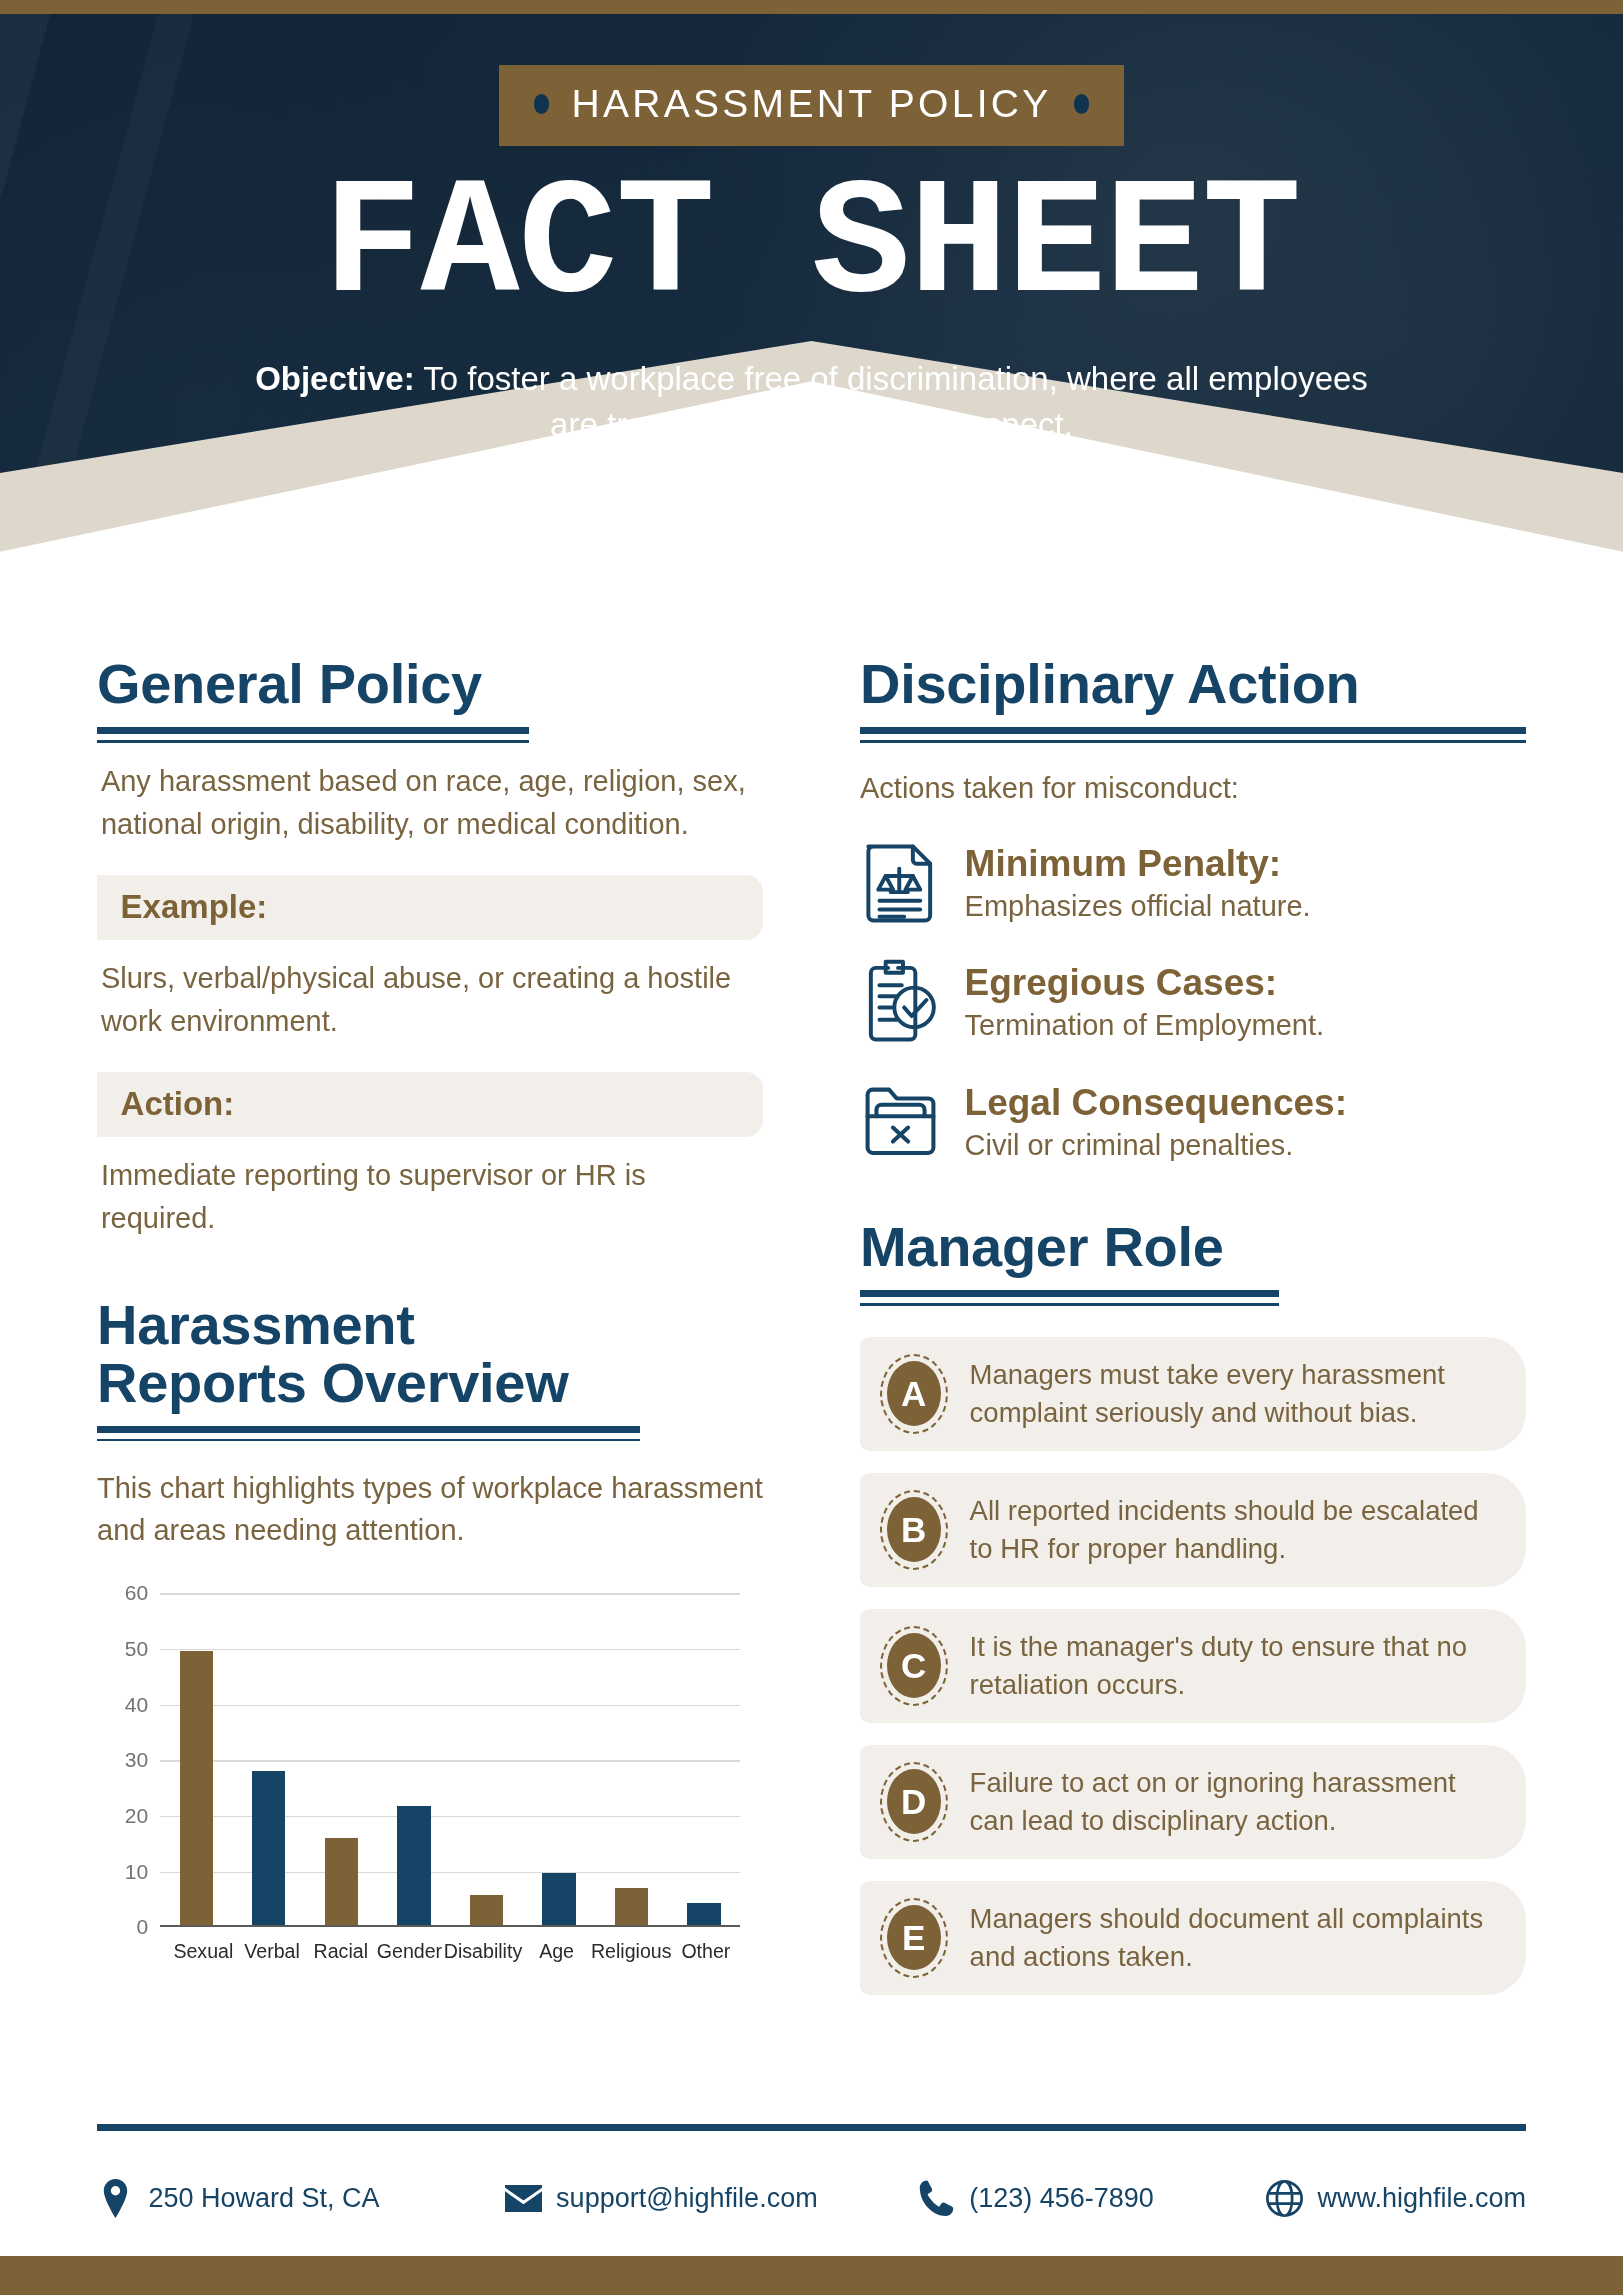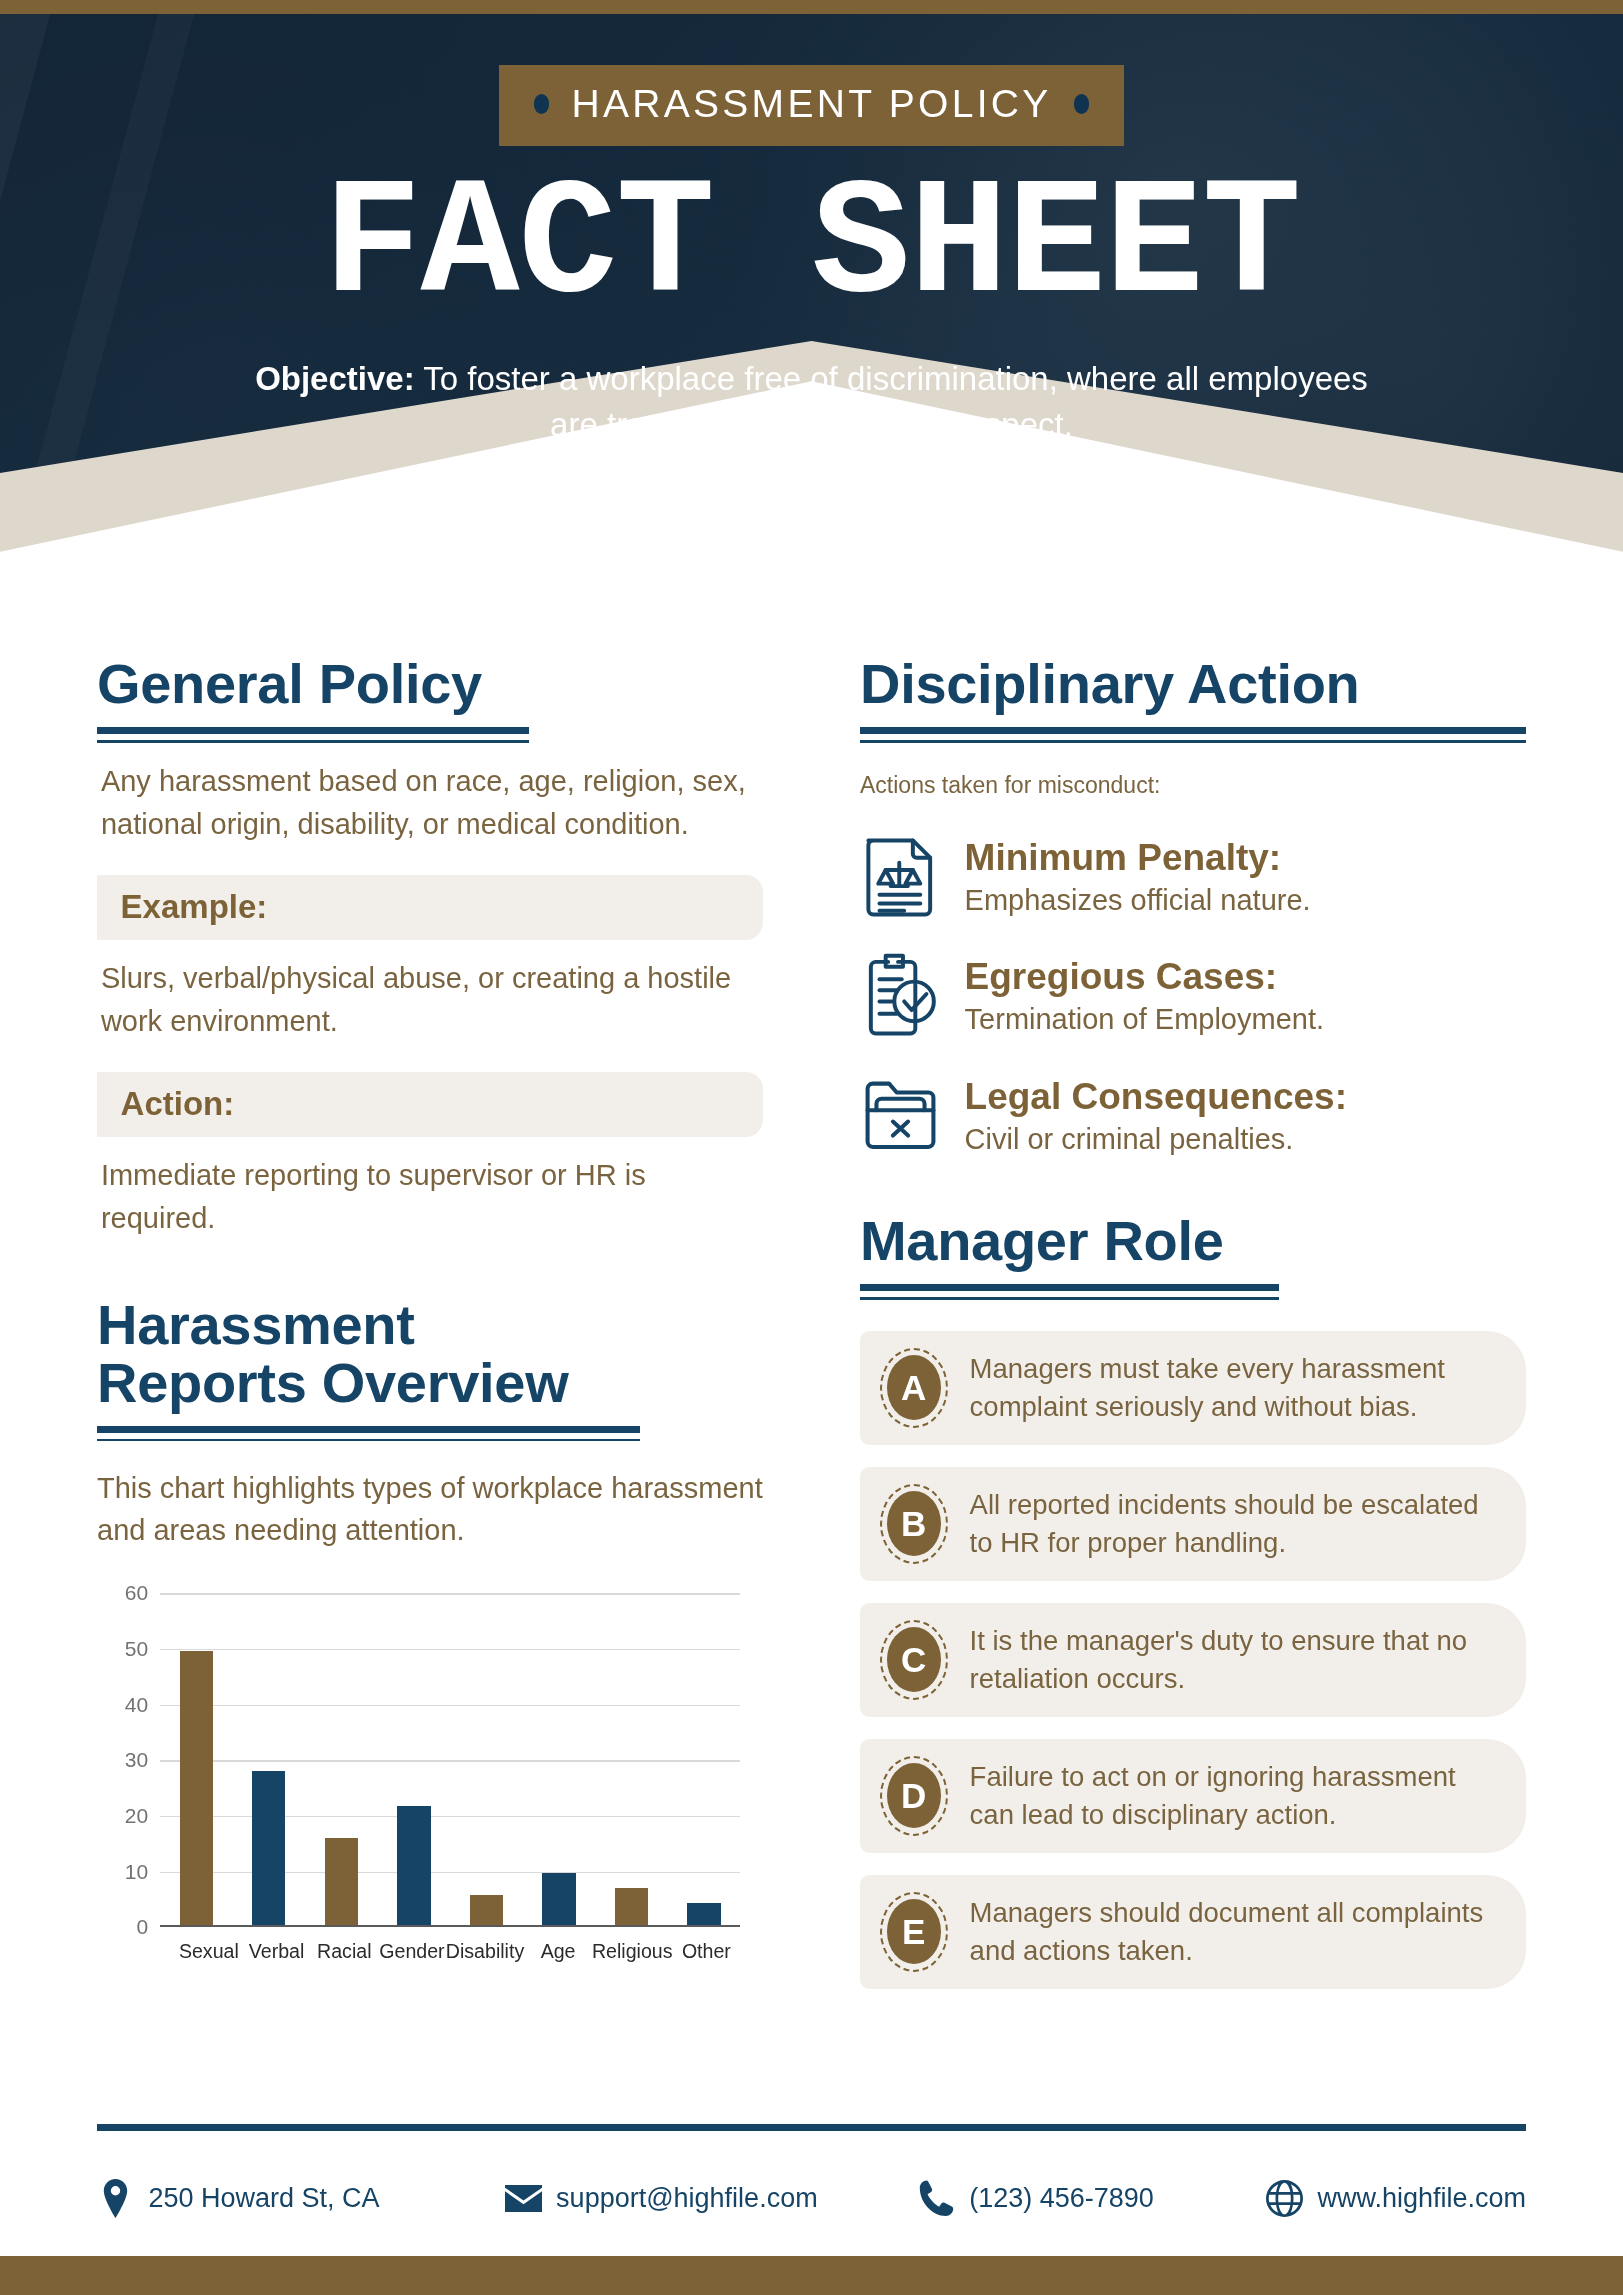--- a/index.html
+++ b/index.html
@@ -108,21 +108,21 @@
   .chip{
     background:var(--chip);border-radius:0 17px 17px 0;
     padding:13px 23.6px 14.4px;margin-top:29px;
   }
   .chip-text{color:var(--brown);font-size:33px;font-weight:700;}
   .body-p{
     color:var(--body-brown);font-size:29px;line-height:1.48;margin-top:17px;padding-left:3.9px;
   }
 
   
-  .lead{color:var(--body-brown);font-size:23px;margin-top:29px;}
+  .lead{color:var(--body-brown);font-size:29px;margin-top:29px;}
   .disc-row{display:flex;gap:23.6px;align-items:flex-start;margin-top:34px;}
   .disc-icon{flex:0 0 auto;width:81px;height:84px;}
   .disc-icon svg{width:100%;height:100%;display:block;}
   .disc-body{padding-top:3.9px;}
   .disc-title{color:var(--brown);font-size:37px;font-weight:700;line-height:1.12;}
   .disc-sub{color:var(--body-brown);font-size:29px;line-height:1.25;margin-top:3.9px;}
 
   
   .mgr-list{margin-top:31px;}
   .mgr-item{
@@ -152,21 +152,21 @@
   }
   .gridline{position:absolute;left:0;right:0;height:1.3px;background:#d9d9d9;}
   .axis-base{position:absolute;left:0;right:0;bottom:0;height:2.6px;background:#5a5a5a;}
   .ytick{
     position:absolute;right:calc(100% + 11.8px);transform:translateY(-50%);
     color:#737373;font-size:21px;white-space:nowrap;
   }
   .bars{position:absolute;left:0;right:0;bottom:2.6px;top:0;display:flex;align-items:flex-end;}
   .barcell{flex:1 1 0;display:flex;flex-direction:column;align-items:center;justify-content:flex-end;height:100%;}
   .bar{width:46%;}
-  .xlabels{position:absolute;left:78px;right:11.8px;bottom:10.5px;display:flex;}
+  .xlabels{position:absolute;left:72px;right:11.8px;bottom:10.5px;display:flex;}
   .xlab{flex:1 1 0;text-align:center;color:#2b2b2b;font-size:19.6px;}
 
   
   .footer{
     position:absolute;left:97px;right:97px;bottom:77px;z-index:20;
   }
   .foot-rule{height:7.2px;background:var(--navy);width:100%;}
   .foot-row{display:flex;margin-top:48px;}
   .foot-item{display:flex;align-items:center;gap:14.4px;}
   .foot-item.i1{width:452px;}

